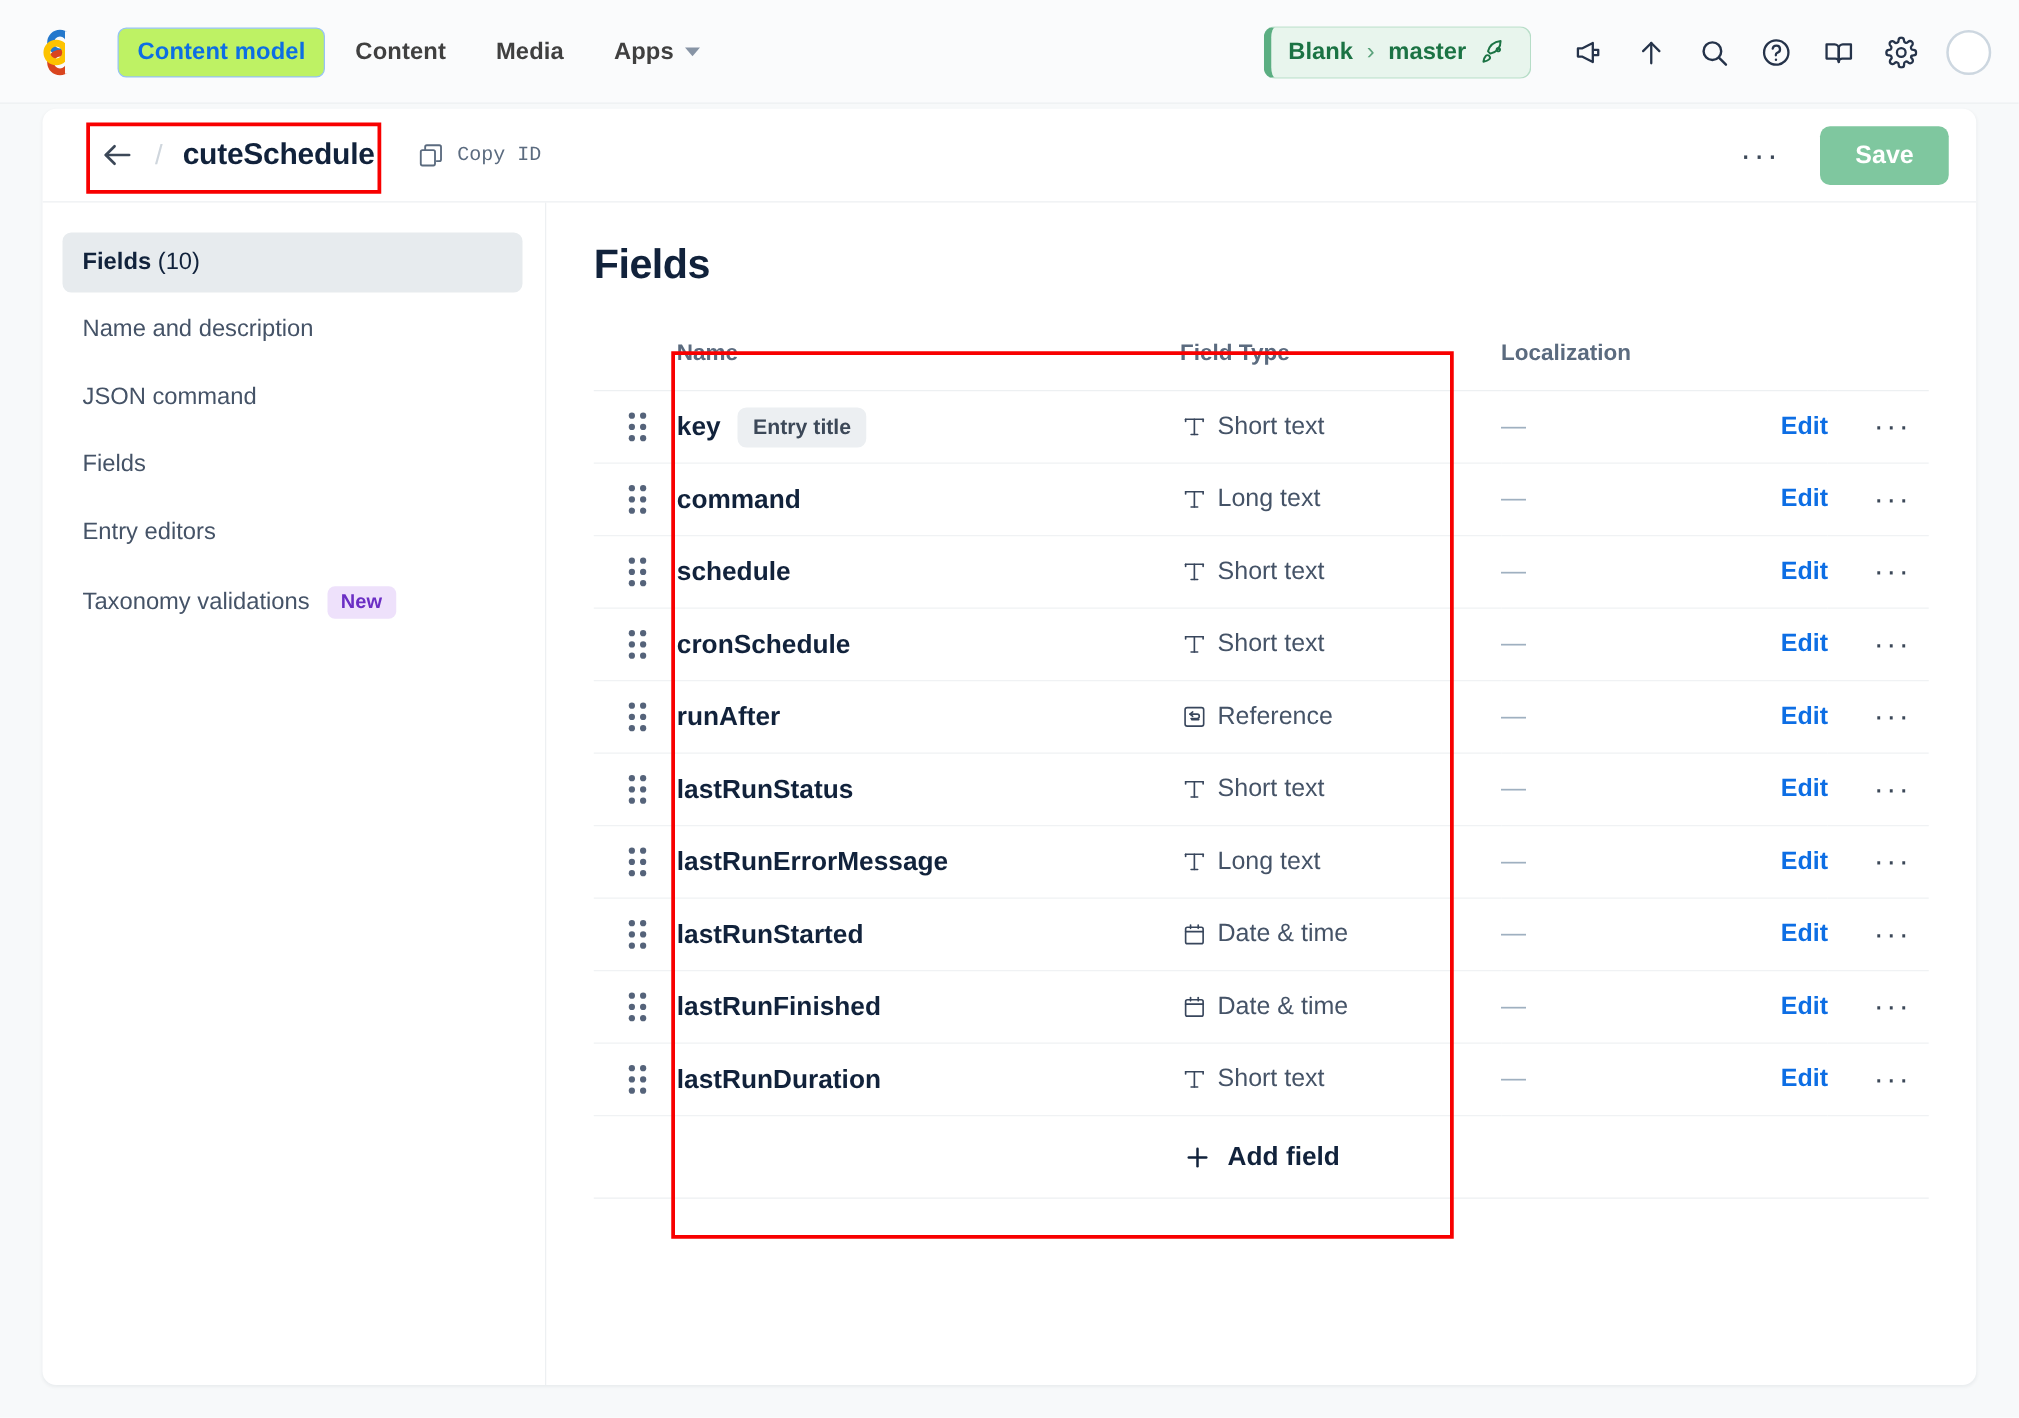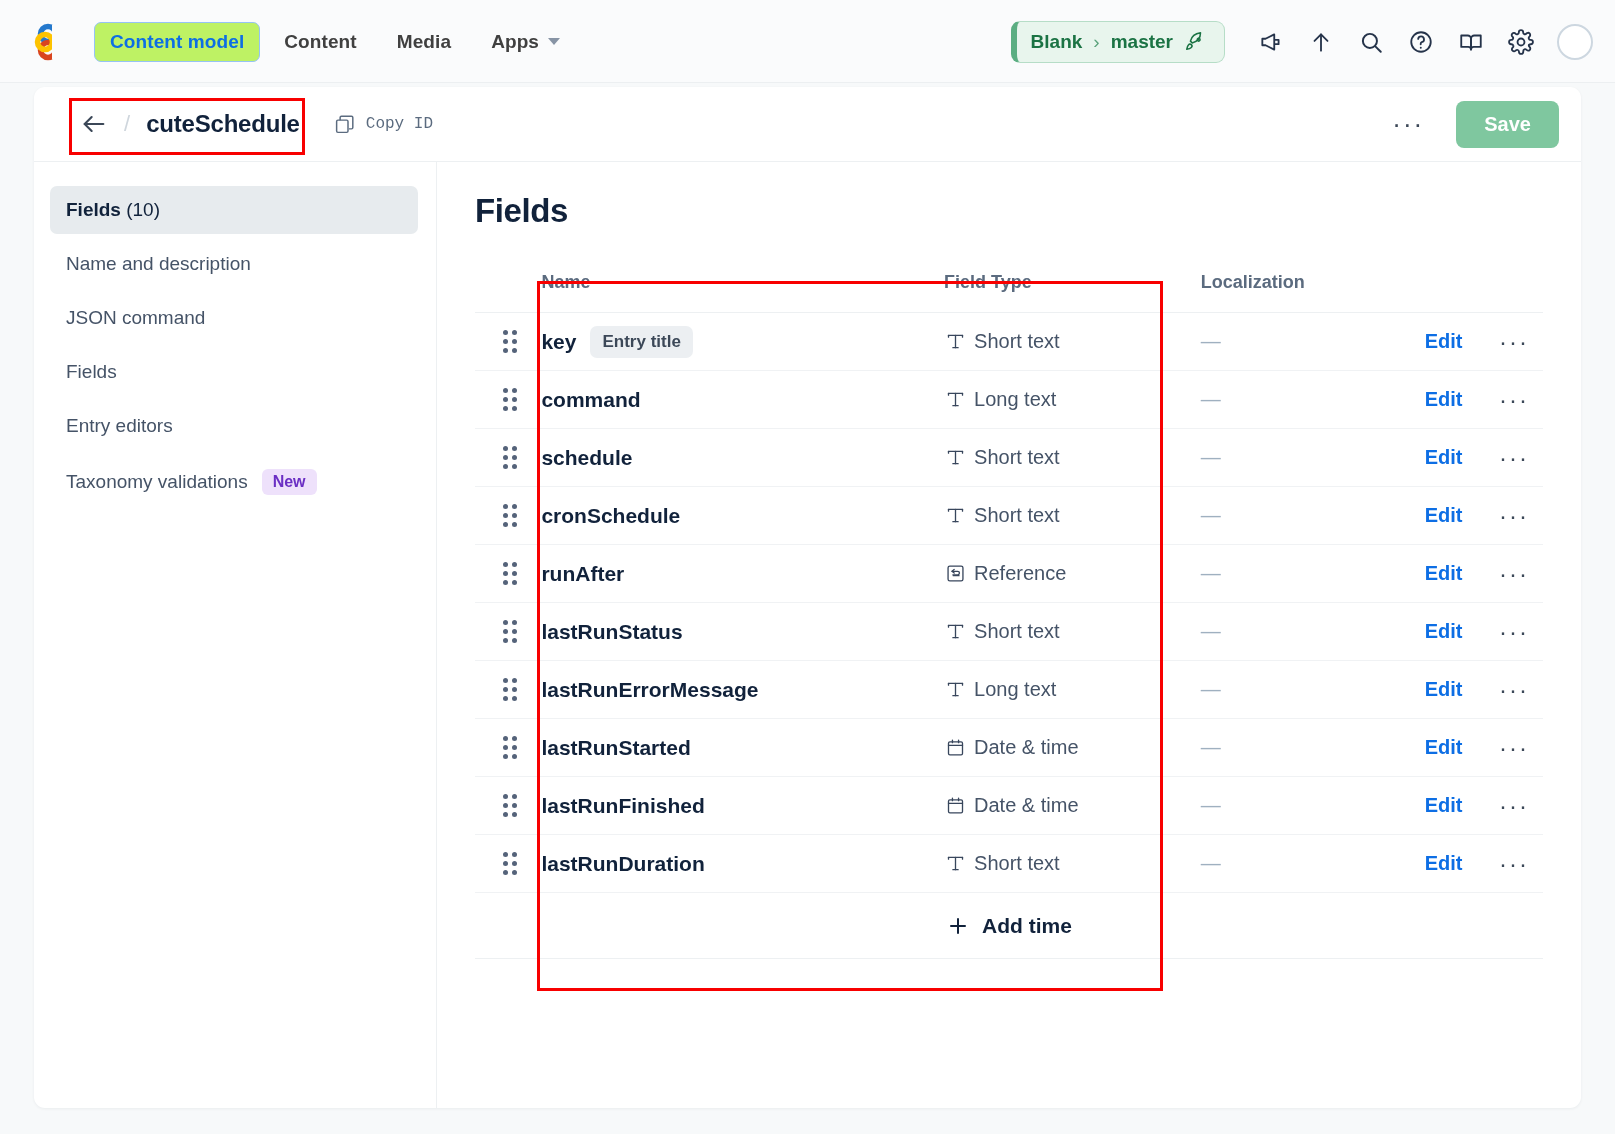--- a/index.html
+++ b/index.html
@@ -855,20 +855,20 @@
           </tbody>
       </table>
 
       <div class="add-field-row">
         <span style="display:flex">
           <svg width="24" height="24" viewBox="0 0 24 24" fill="none" stroke="#11223b" stroke-width="2" stroke-linecap="round">
             <path d="M12 5v14"></path>
               <path d="M5 12h14"></path>
           </svg>
         </span>
-        <span>Add time</span>
+        <span>Add field</span>
       </div>
     </div>
   </div>
 </div>
 
 <div class="annot" id="annot-breadcrumb" style="border-color: rgb(248, 0, 0);"></div>
 <div class="annot" id="annot-table" style="border-color: rgb(248, 0, 0);"></div>
 
 </body></html>

